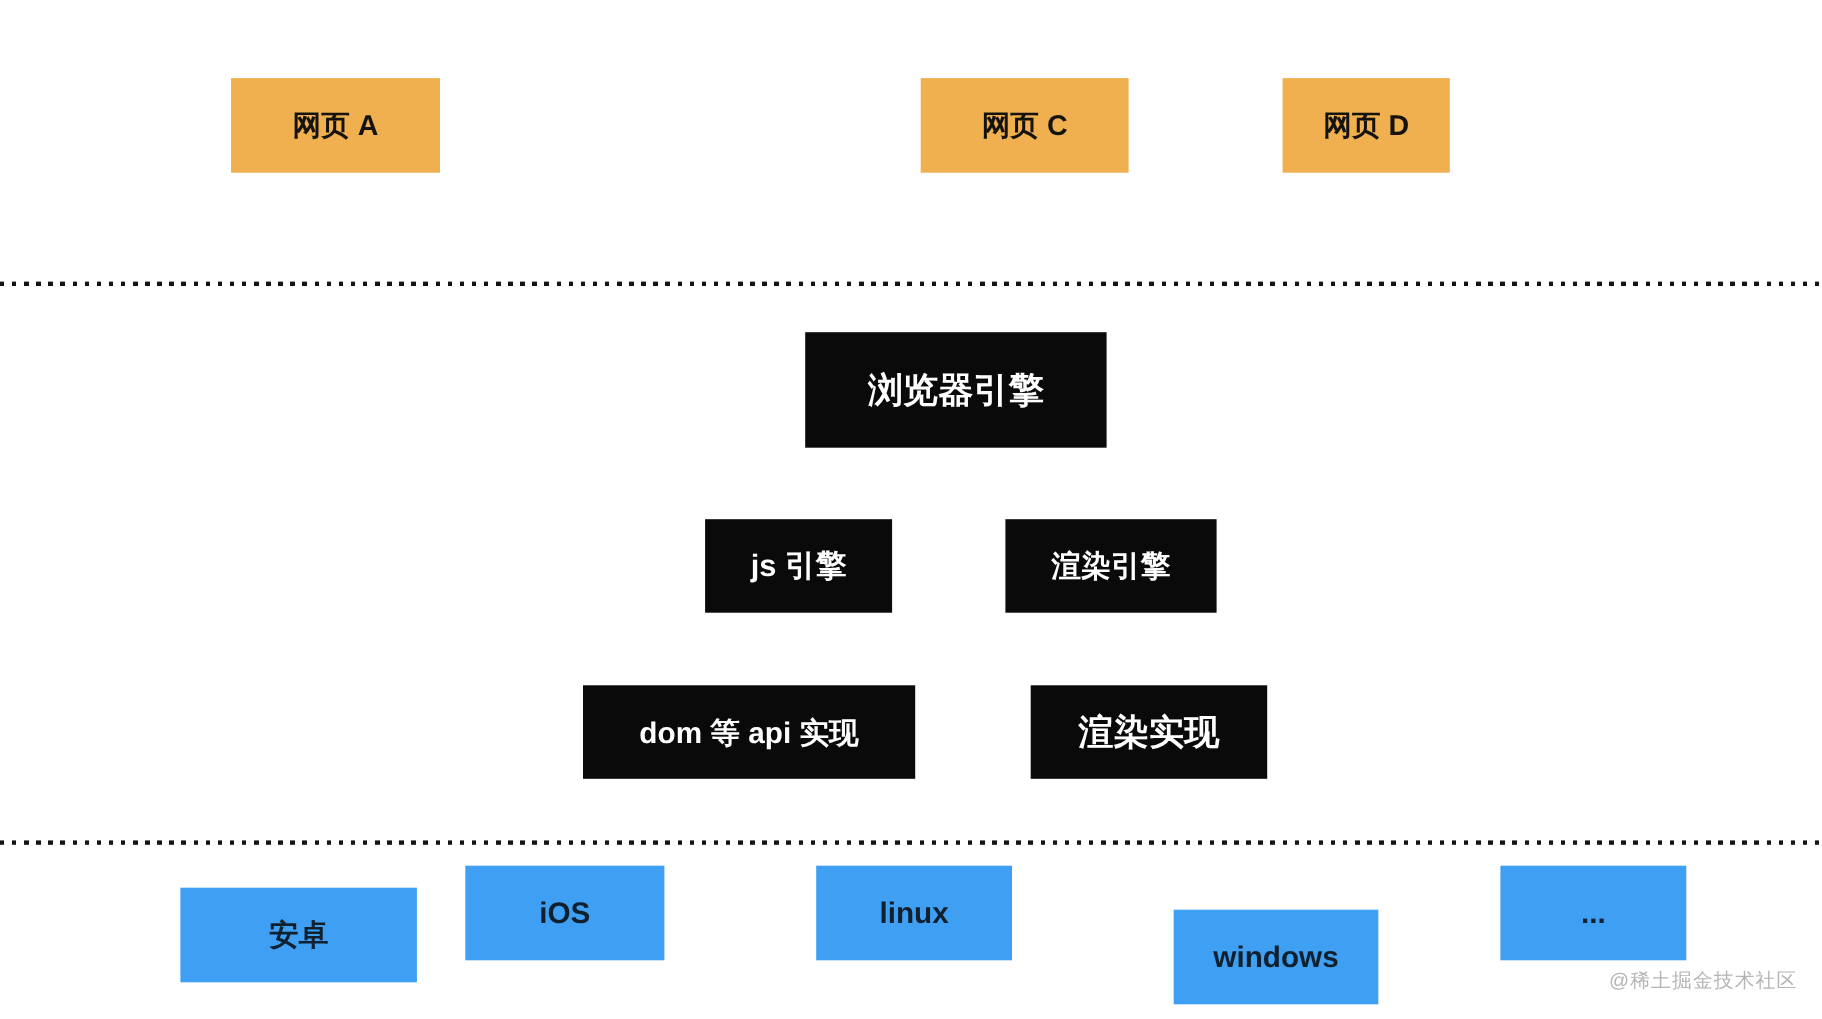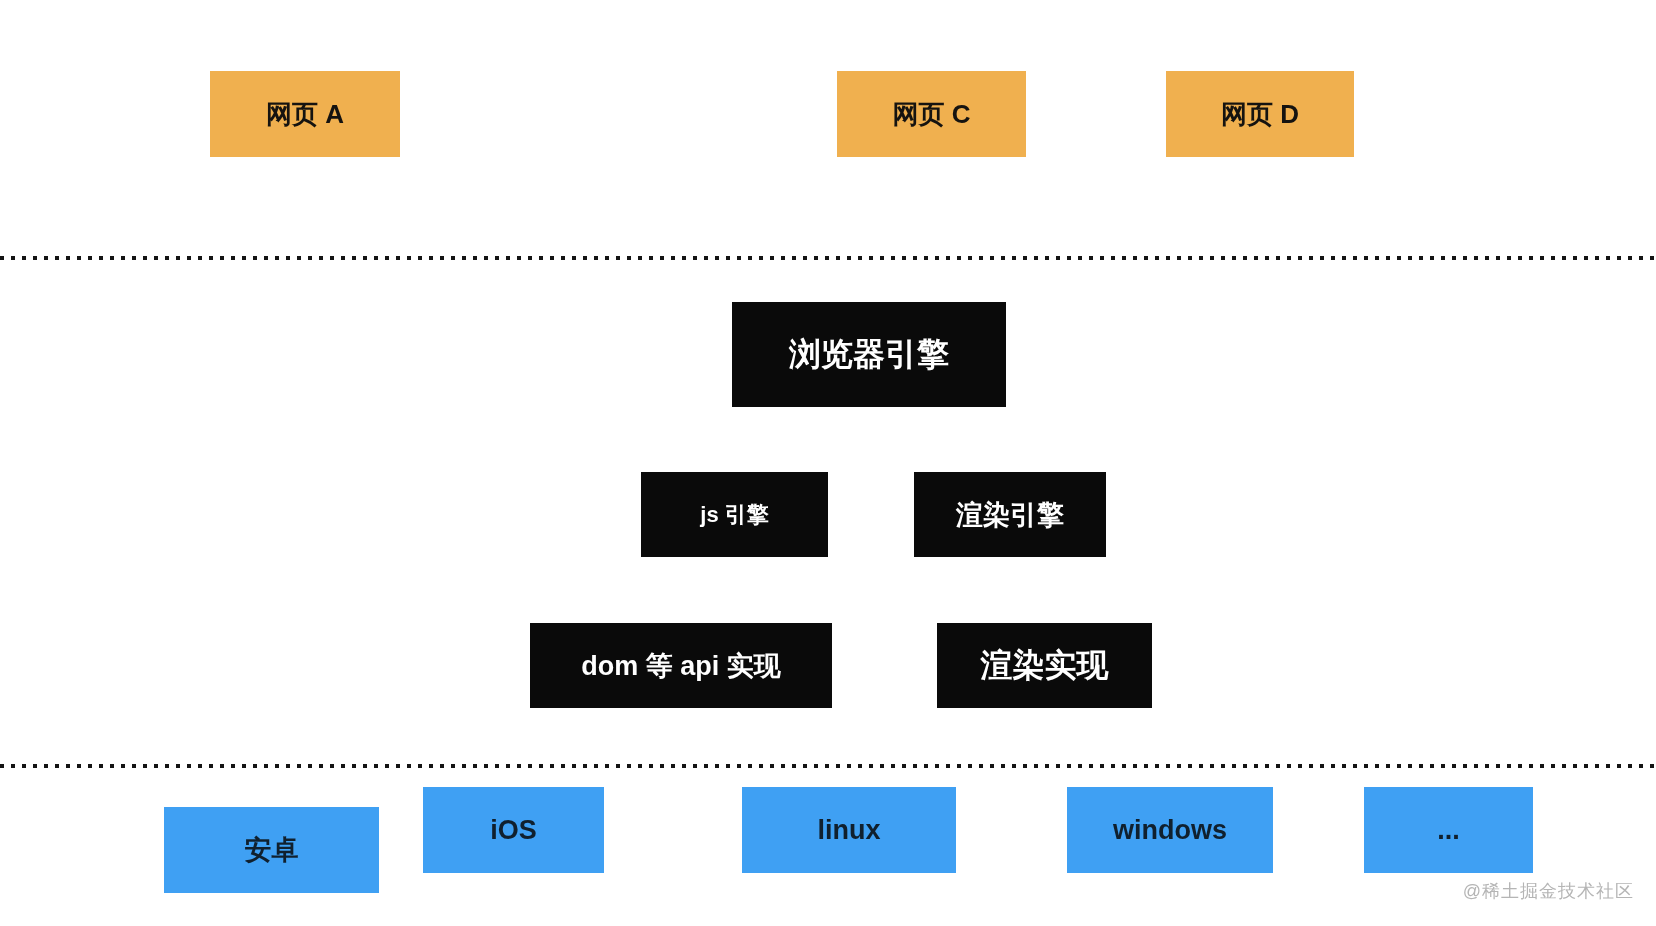--- a/index.html
+++ b/index.html
@@ -25,42 +25,42 @@
 
   .web-box {
     background: var(--orange, #F0B04F);
     color: #151310;
     font-size: 26px;
     top: 71px; height: 86px;
   }
   #web-a { left: 210px; width: 190px; }
   #web-b { left: 531px; width: 189px; }
   #web-c { left: 837px; width: 189px; }
-  #web-d { left: 1166px; width: 188px; }
+  #web-d { left: 1166px; width: 152px; }
 
   .black-box {
     background: var(--box-black, #0a0a0a);
     color: #ffffff;
   }
   #browser-engine { left: 732px; top: 302px; width: 274px; height: 105px; font-size: 32px; }
-  #js-engine      { left: 641px; top: 472px; width: 187px; height: 85px;  font-size: 22px; }
+  #js-engine      { left: 641px; top: 472px; width: 170px; height: 85px;  font-size: 28px; }
   #render-engine  { left: 914px; top: 472px; width: 192px; height: 85px;  font-size: 27px; }
   #dom-api-impl   { left: 530px; top: 623px; width: 302px; height: 85px;  font-size: 27px; }
   #render-impl    { left: 937px; top: 623px; width: 215px; height: 85px;  font-size: 32px; }
 
   .os-box {
     background: var(--blue, #3FA0F3);
     color: #10202e;
     font-size: 27px;
     top: 787px; height: 86px;
   }
   #os-android { left: 164px;  width: 215px; margin-top: 20px; }
   #os-ios     { left: 423px;  width: 181px; }
-  #os-linux   { left: 742px;  width: 214px; }
-  #os-windows { left: 1067px; width: 206px; }
+  #os-linux   { left: 742px;  width: 178px; }
+  #os-windows { left: 1067px; width: 186px; margin-top: 40px; }
   #os-more    { left: 1364px; width: 169px; }
 
   .dotline {
     position: absolute;
     left: 0; right: 0; height: 4px;
     background-image: repeating-linear-gradient(
       to right,
       var(--dot-line, #141414) 0 4px,
       transparent 4px 11px
     );

